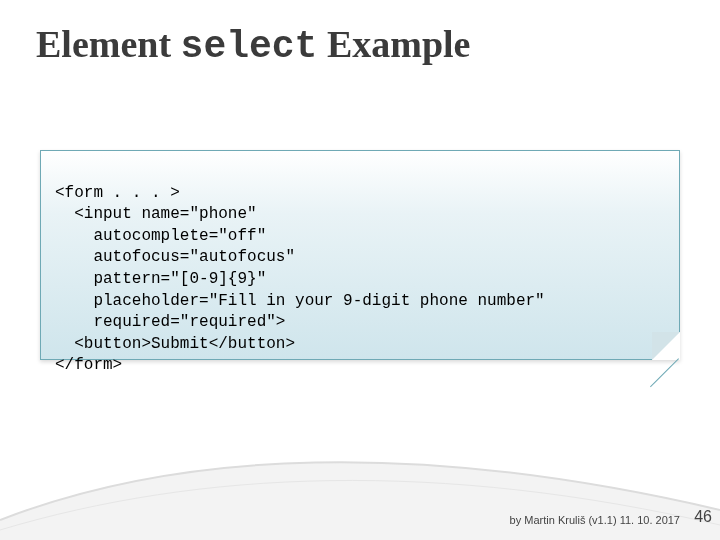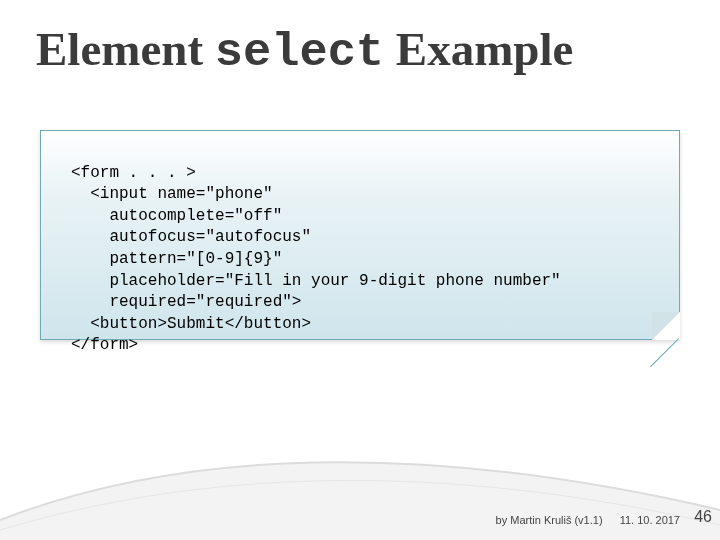--- a/index.html
+++ b/index.html
@@ -15,21 +15,21 @@
   .slide {
     width: 720px;
     height: 540px;
     position: relative;
     box-sizing: border-box;
   }
   .title {
     position: absolute;
     top: 22px;
     left: 36px;
-    font-size: 47px;
+    font-size: 38px;
     font-weight: bold;
     color: #3b3b3b;
     font-family: Georgia, 'Times New Roman', serif;
   }
   .title .mono {
     font-family: 'Courier New', Courier, monospace;
     font-weight: bold;
   }
 
   .codebox-wrap {
@@ -40,27 +40,28 @@
     height: 210px;
   }
 
   .codebox {
     width: 100%;
     height: 100%;
     box-sizing: border-box;
     border: 1px solid #6fa9b5;
     background: linear-gradient(180deg, #ffffff 0%, #e9f3f6 30%, #cfe5ec 100%);
     box-shadow: 0 2px 4px rgba(0,0,0,0.15);
-    padding: 10px 30px;
+    padding: 10px 14px;
     font-family: 'Courier New', Courier, monospace;
     font-size: 16px;
     line-height: 1.35;
     color: #000;
     white-space: pre;
     position: relative;
+    margin-top: 20px;
   }
 
   
   .corner-fold {
     position: absolute;
     right: -1px;
     bottom: -1px;
     width: 0;
     height: 0;
     border-left: 28px solid #d2e3e8;
@@ -107,21 +108,21 @@
   }
 
   .footer {
     position: absolute;
     bottom: 14px;
     right: 40px;
     font-size: 11px;
     font-family: Arial, Helvetica, sans-serif;
     color: #444;
   }
-  .footer span { margin-left: 14px; }
+  .footer span { }
 
   .pagenum {
     position: absolute;
     bottom: 14px;
     right: 8px;
     font-size: 16px;
     font-family: Arial, Helvetica, sans-serif;
     color: #444;
   }
 </style>

